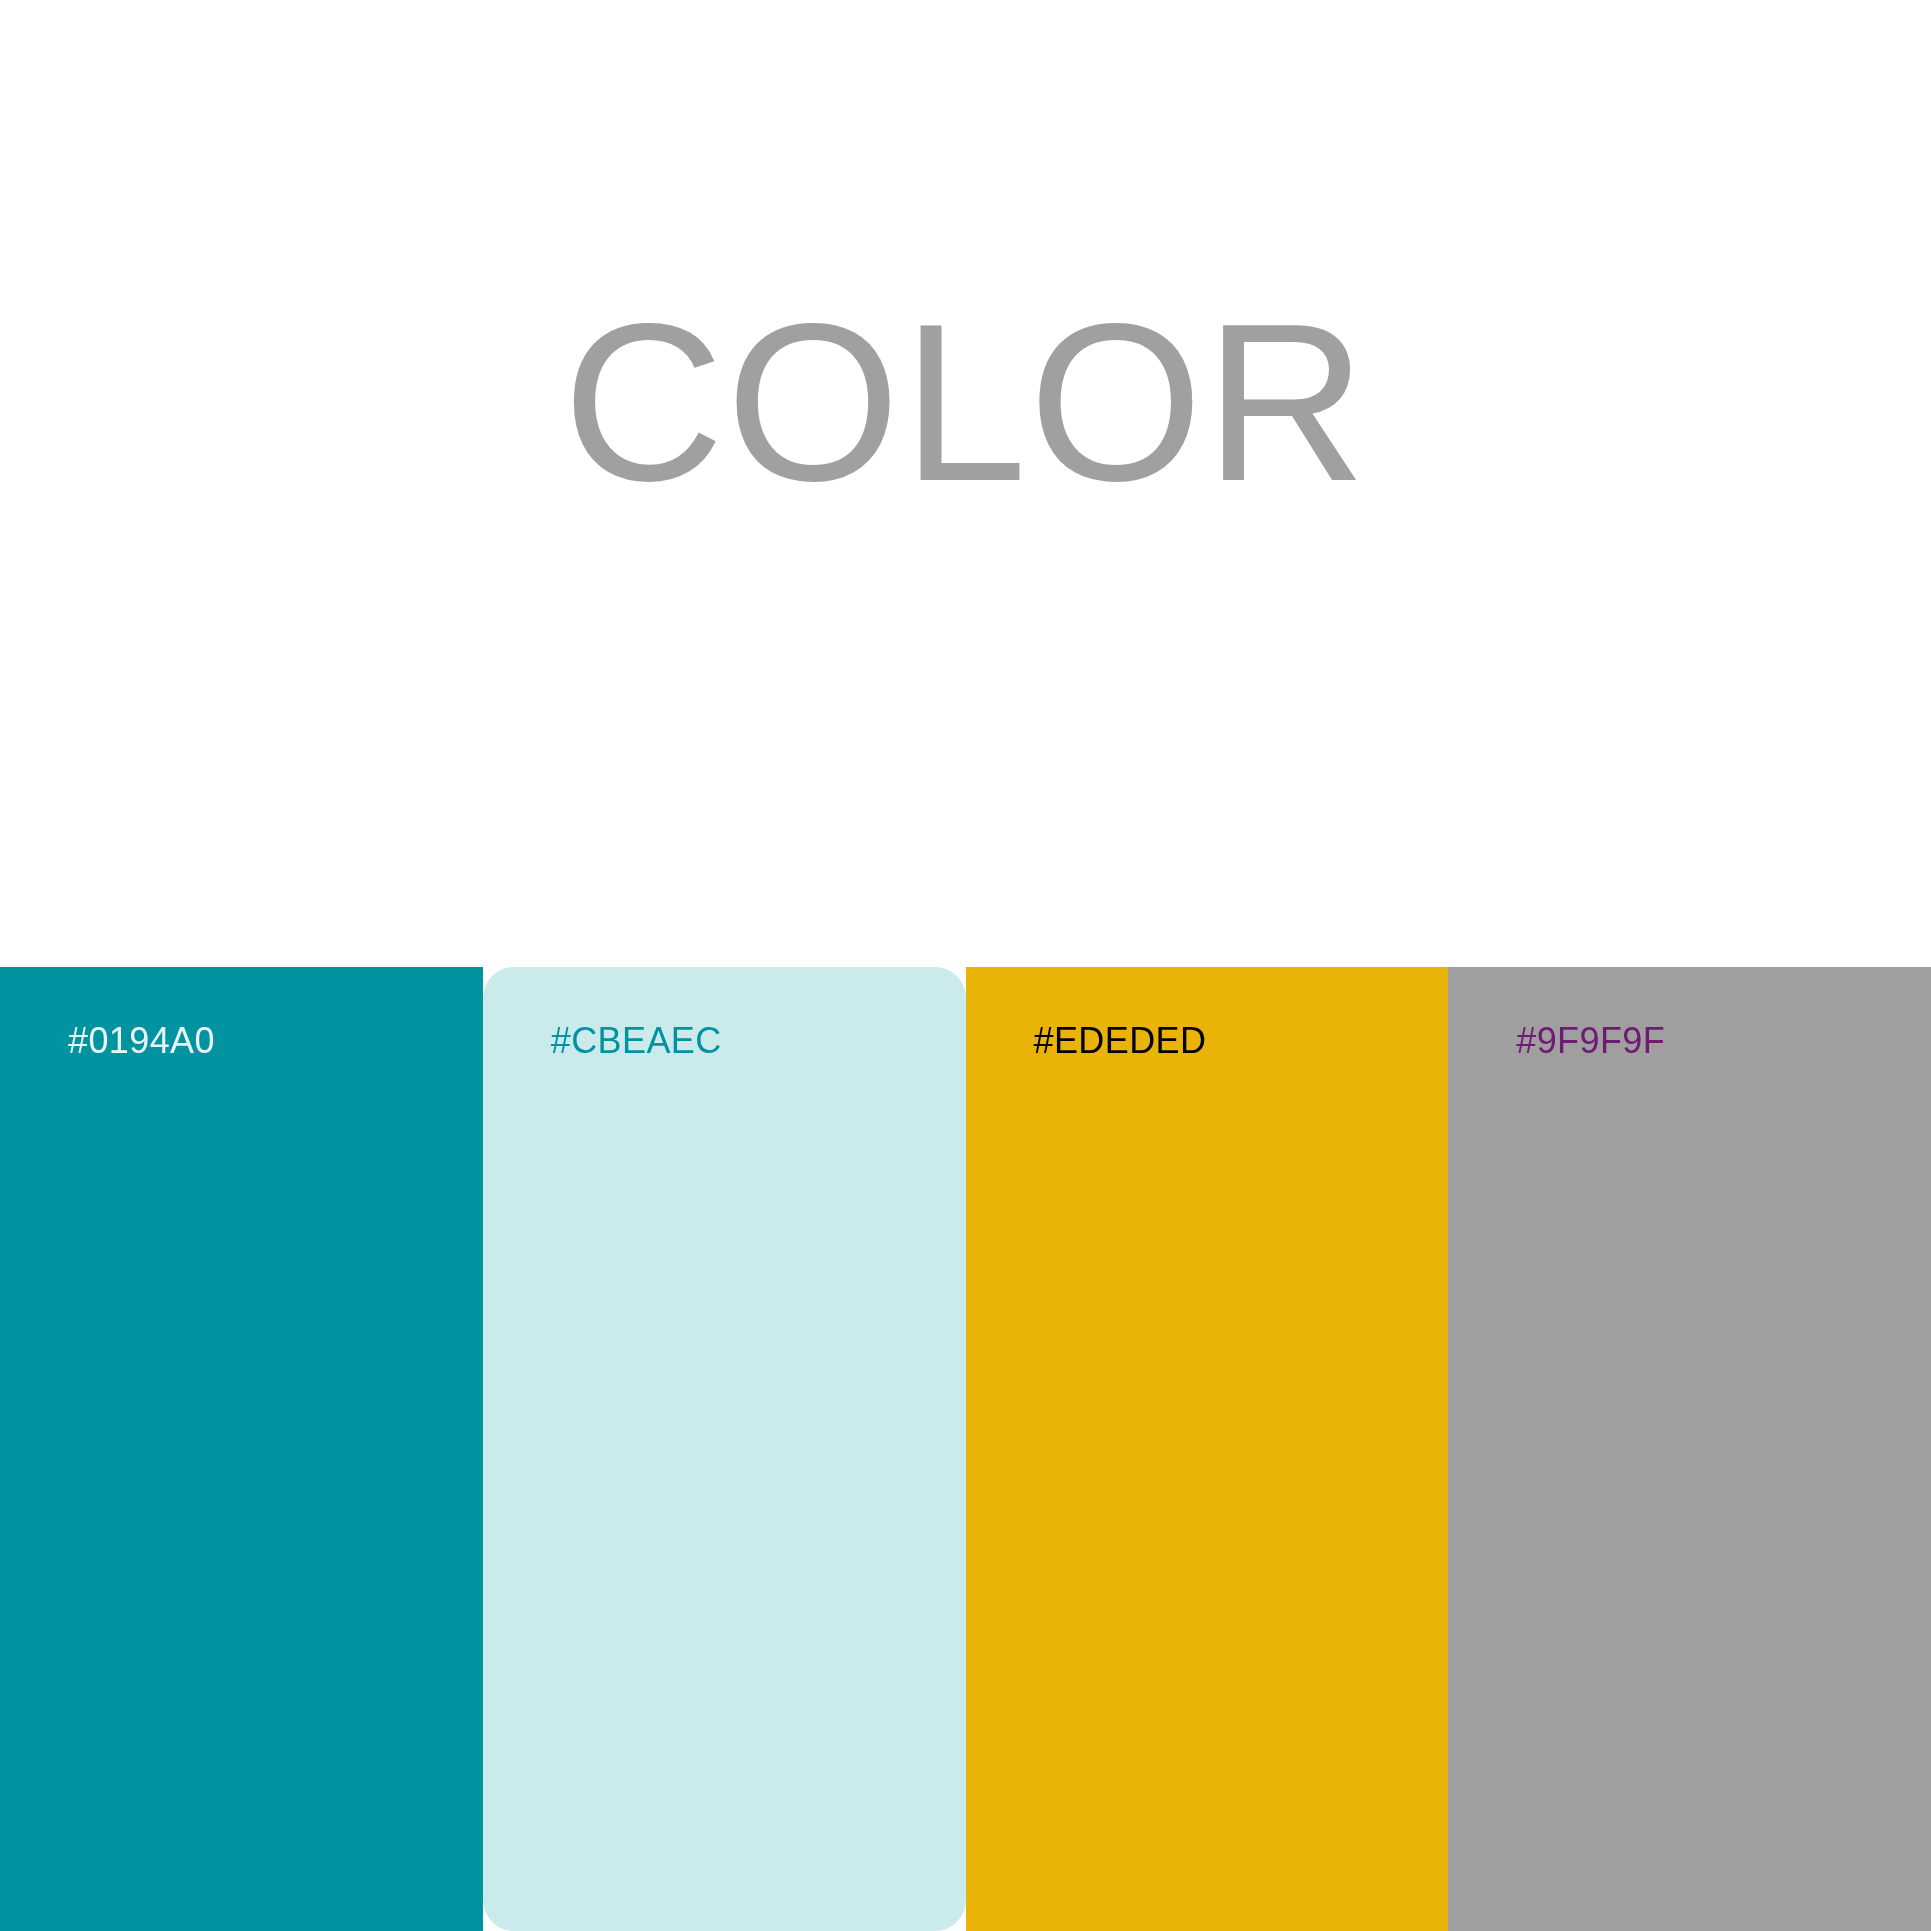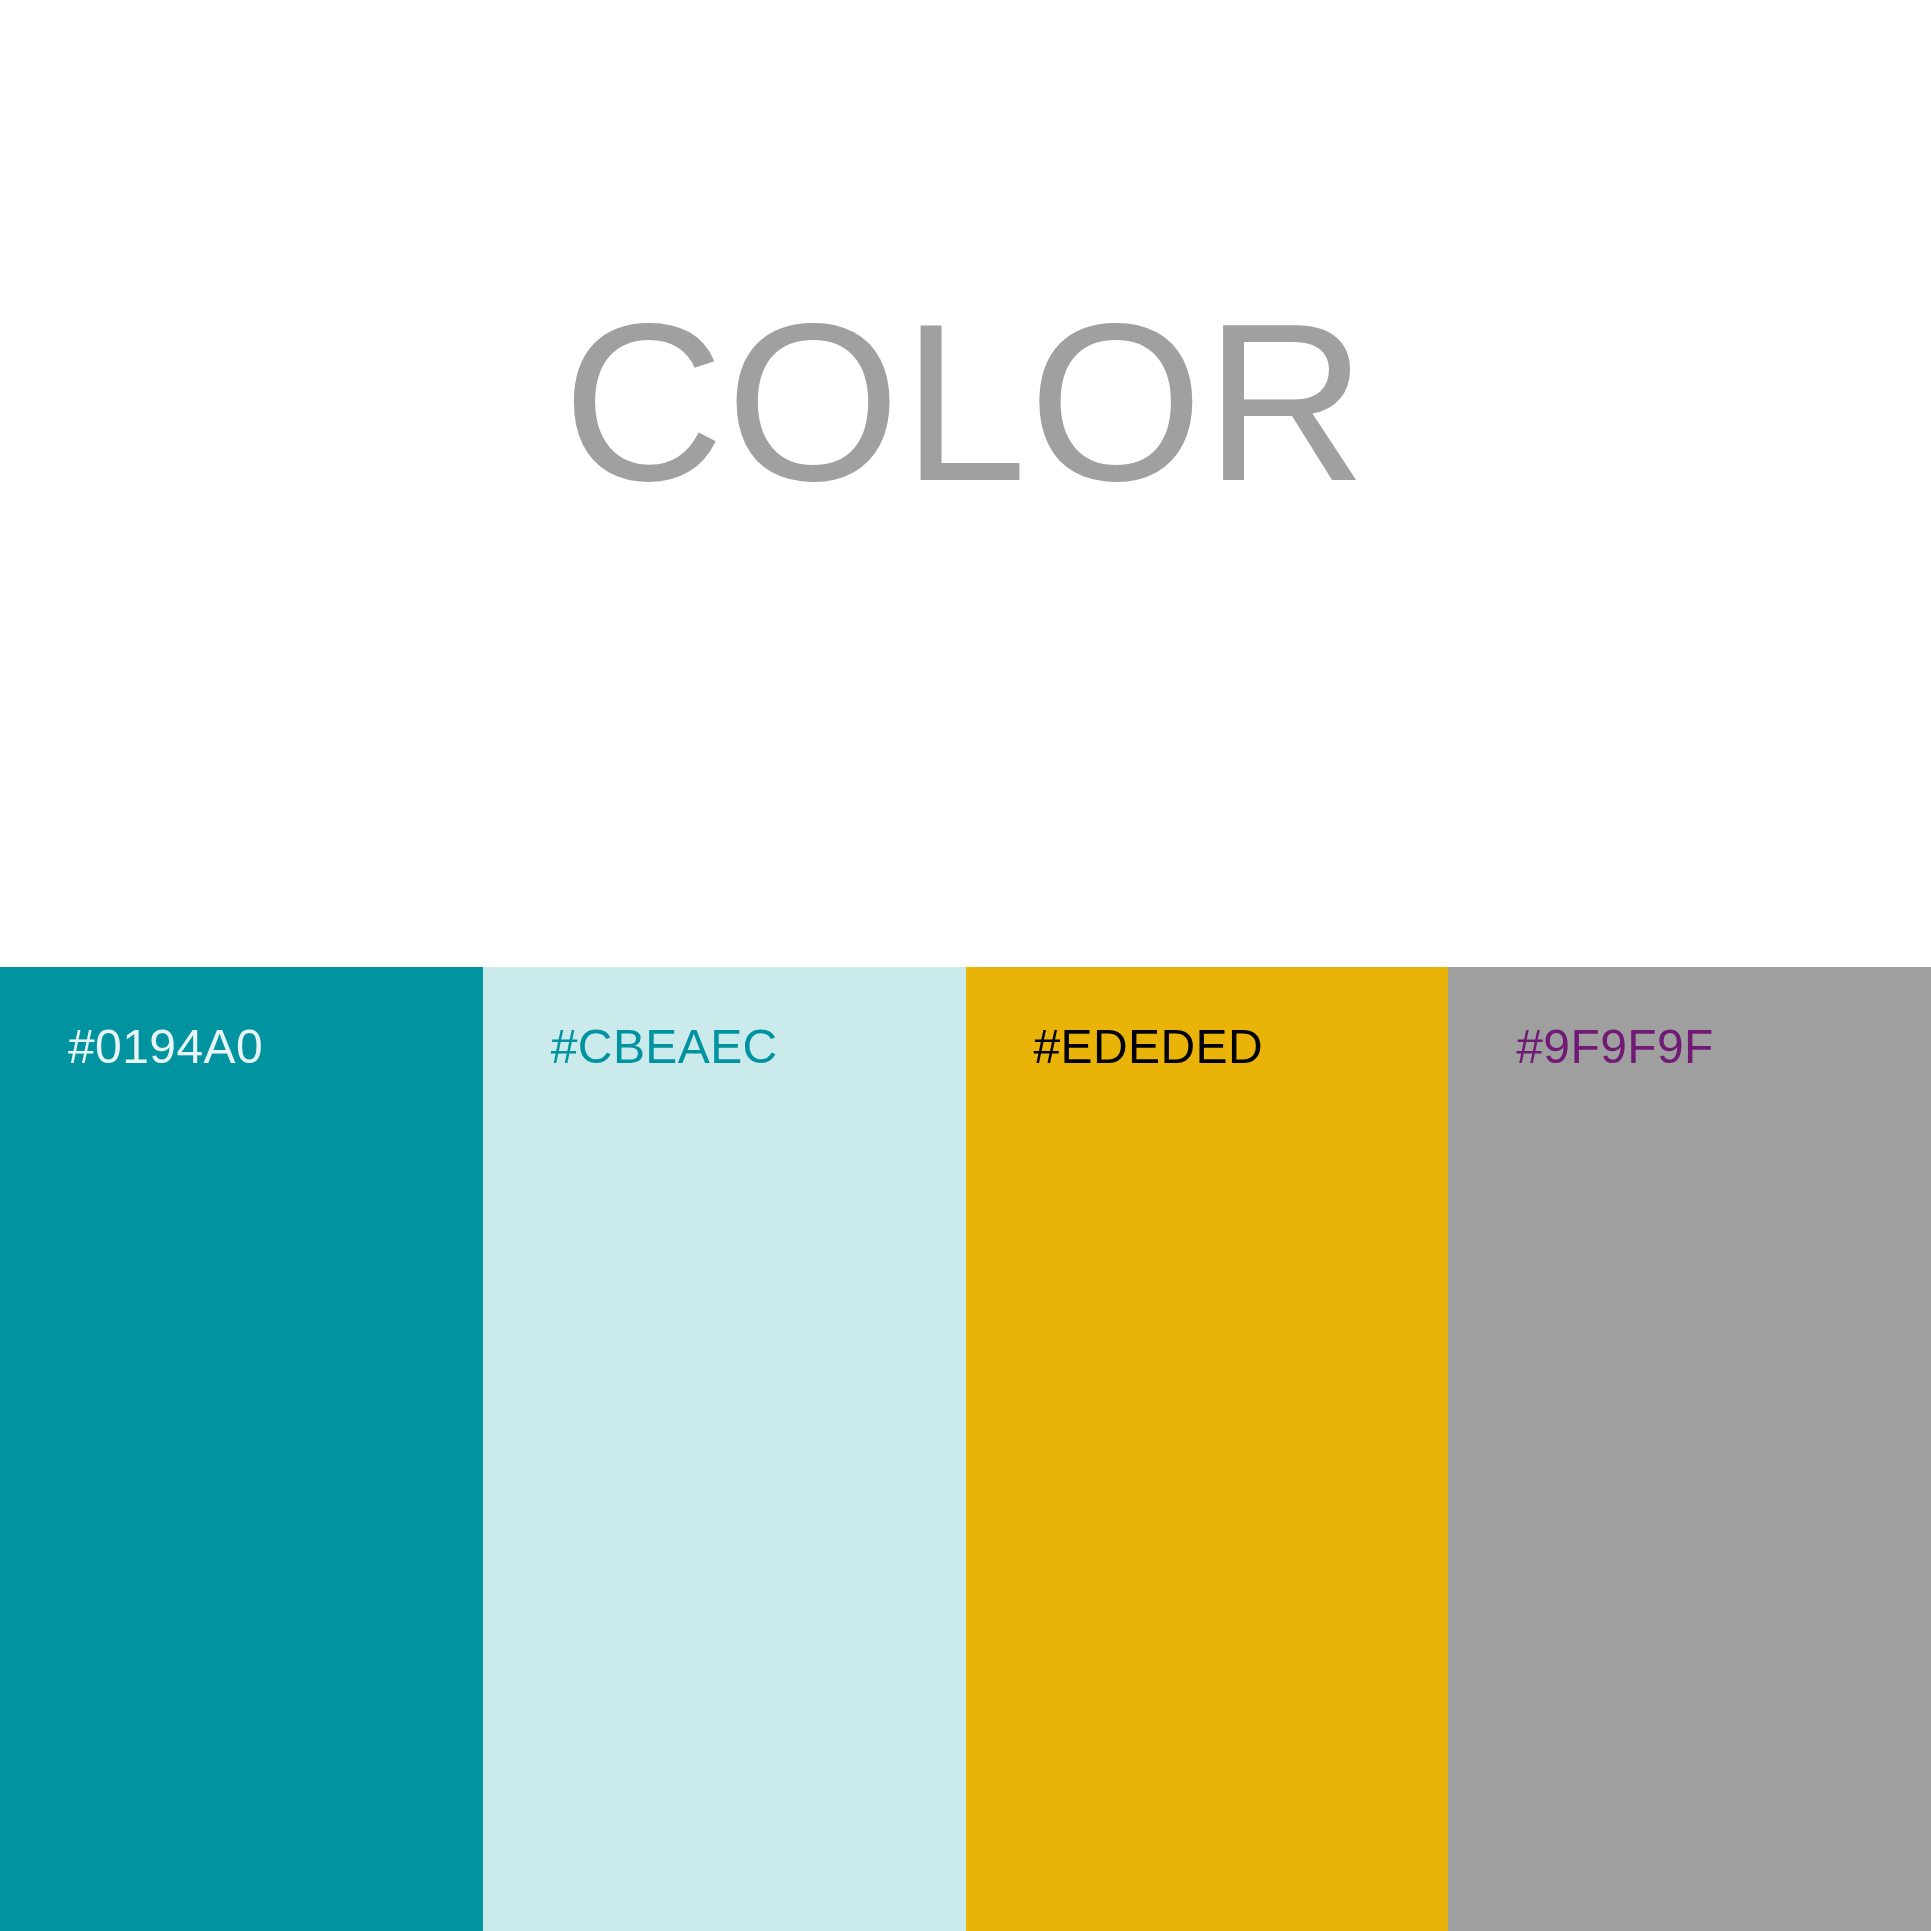--- a/index.html
+++ b/index.html
@@ -65,21 +65,21 @@
     flex: 1 1 25%;
     width: 25%;
     height: 100%;
   }
 
   .swatch-label {
     position: absolute;
     left: 68px;
     top: 56px;
     font-family: "Liberation Sans", "DejaVu Sans", sans-serif;
-    font-size: 48px;
+    font-size: 36px;
     font-weight: 400;
     letter-spacing: 0.4px;
     line-height: 1;
     white-space: nowrap;
     user-select: none;
   }
 </style>
 </head>
 <body>
 
@@ -88,21 +88,21 @@
   <div class="title-area">
     <div class="page-title" style="color: rgb(160, 160, 160);">COLOR</div>
   </div>
 
   <div class="swatch-band">
 
     <div class="swatch" style="background-color: rgb(1, 148, 160);">
       <span class="swatch-label" style="color: rgb(232, 245, 246);">#0194A0</span>
     </div>
 
-    <div class="swatch" style="background-color: rgb(203, 234, 236);">
+    <div class="swatch" style="background-color: rgb(203, 234, 236); border-radius: 31px;">
       <span class="swatch-label" style="color: rgb(1, 148, 160);">#CBEAEC</span>
     </div>
 
     <div class="swatch" style="background-color: #eab308;">
       <span class="swatch-label" style="color: rgb(0, 0, 0);">#EDEDED</span>
     </div>
 
     <div class="swatch" style="background-color: rgb(159, 159, 159);">
       <span class="swatch-label" style="color: #701a75;">#9F9F9F</span>
     </div>

